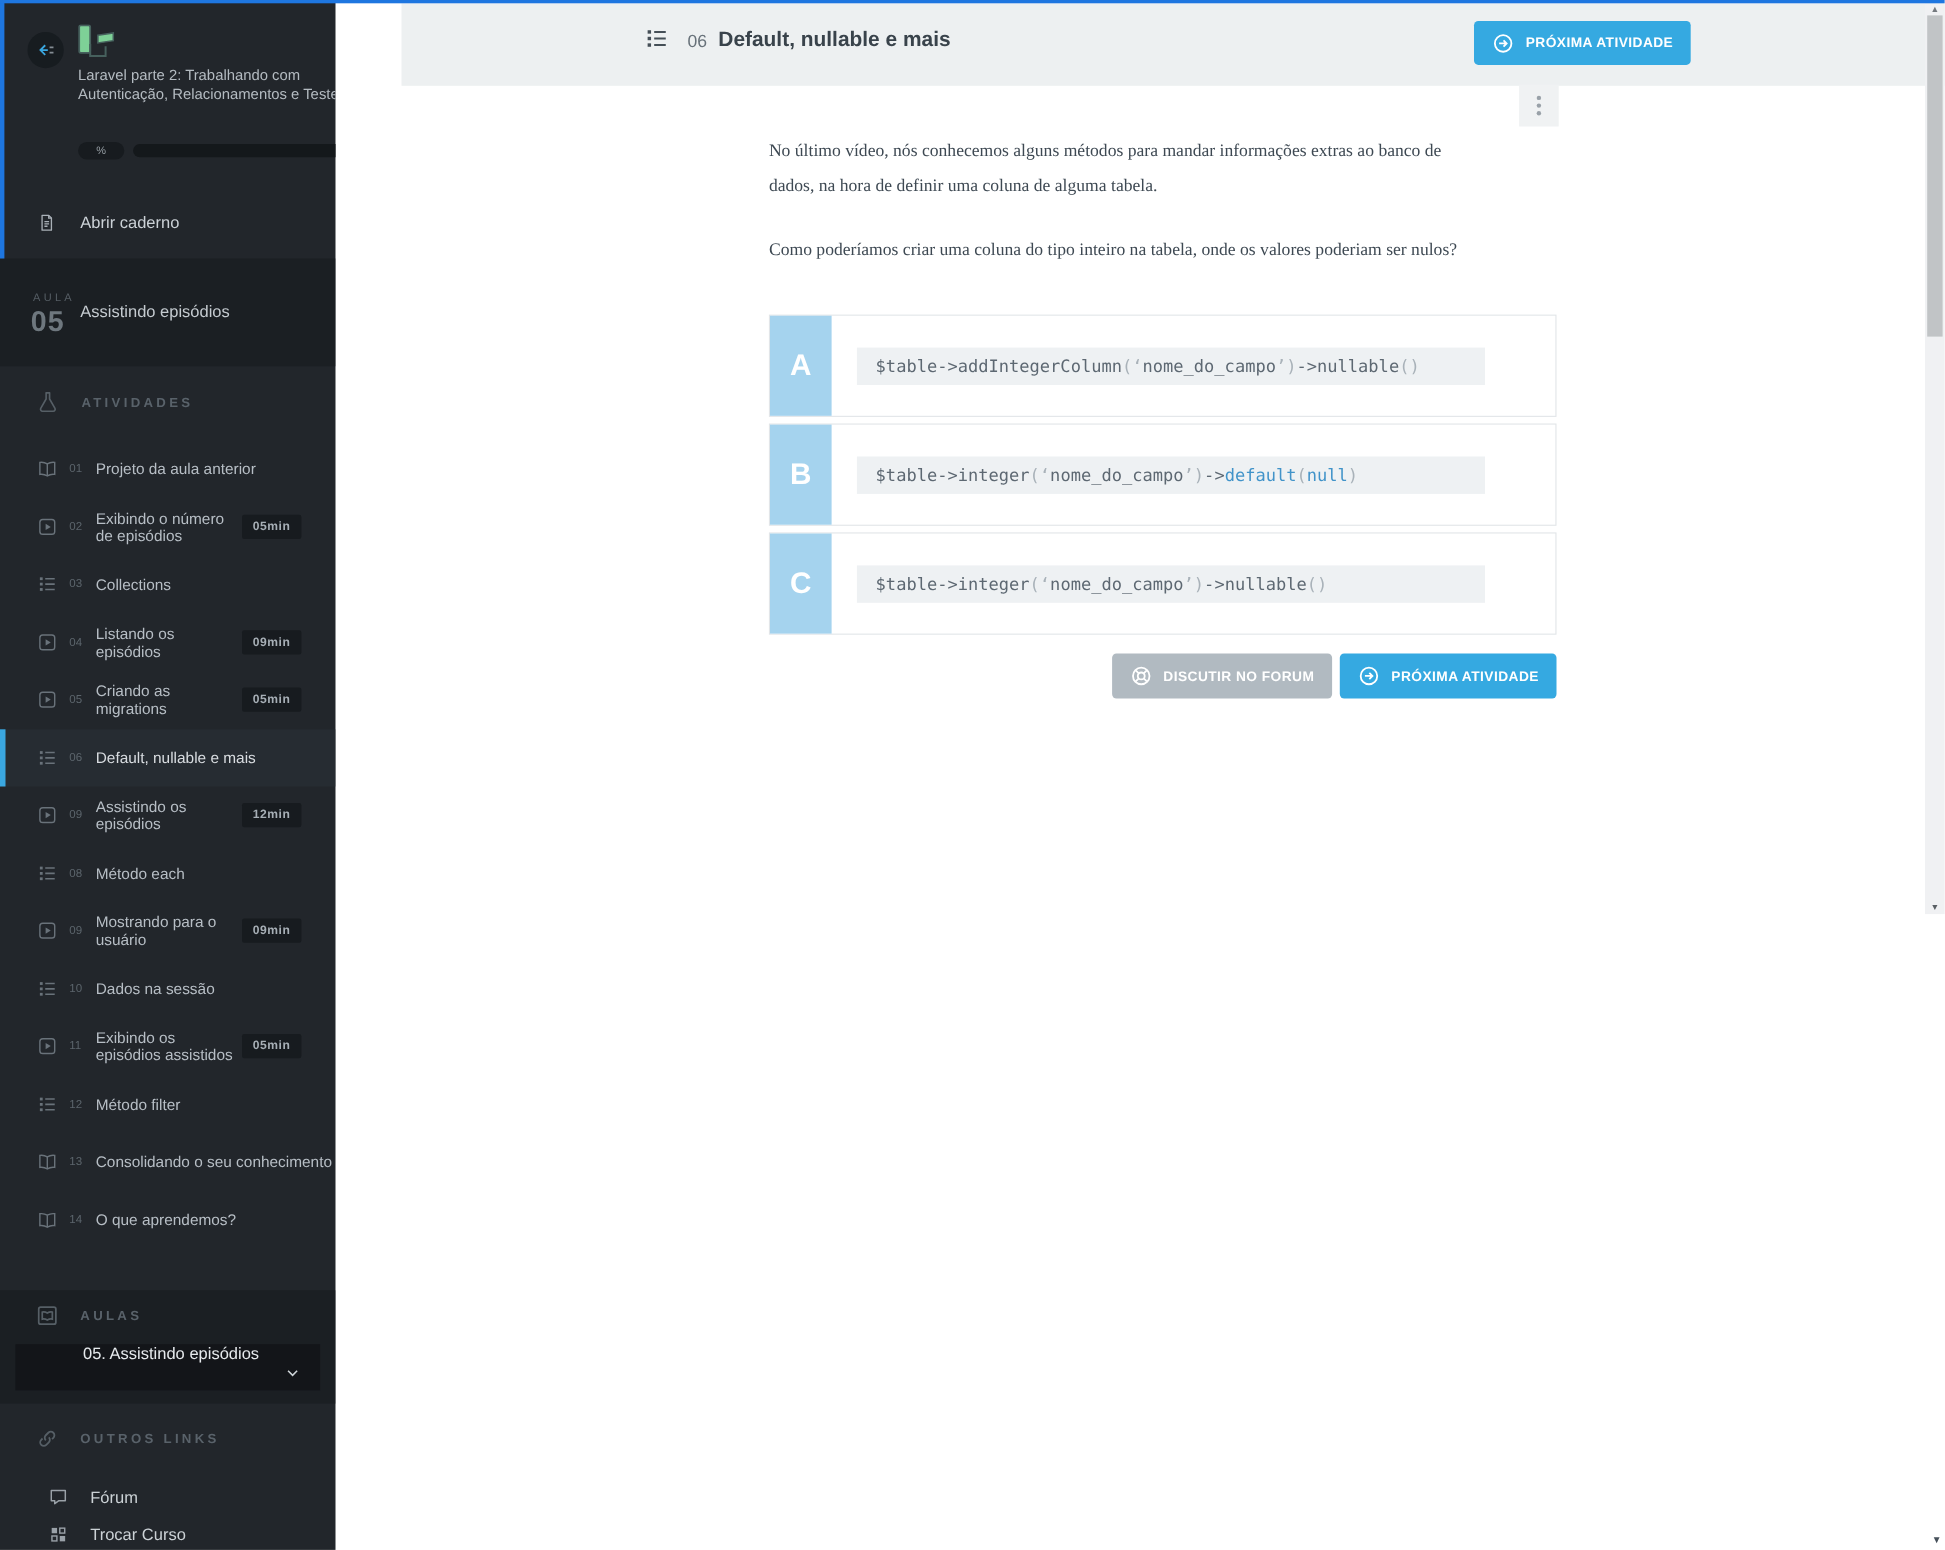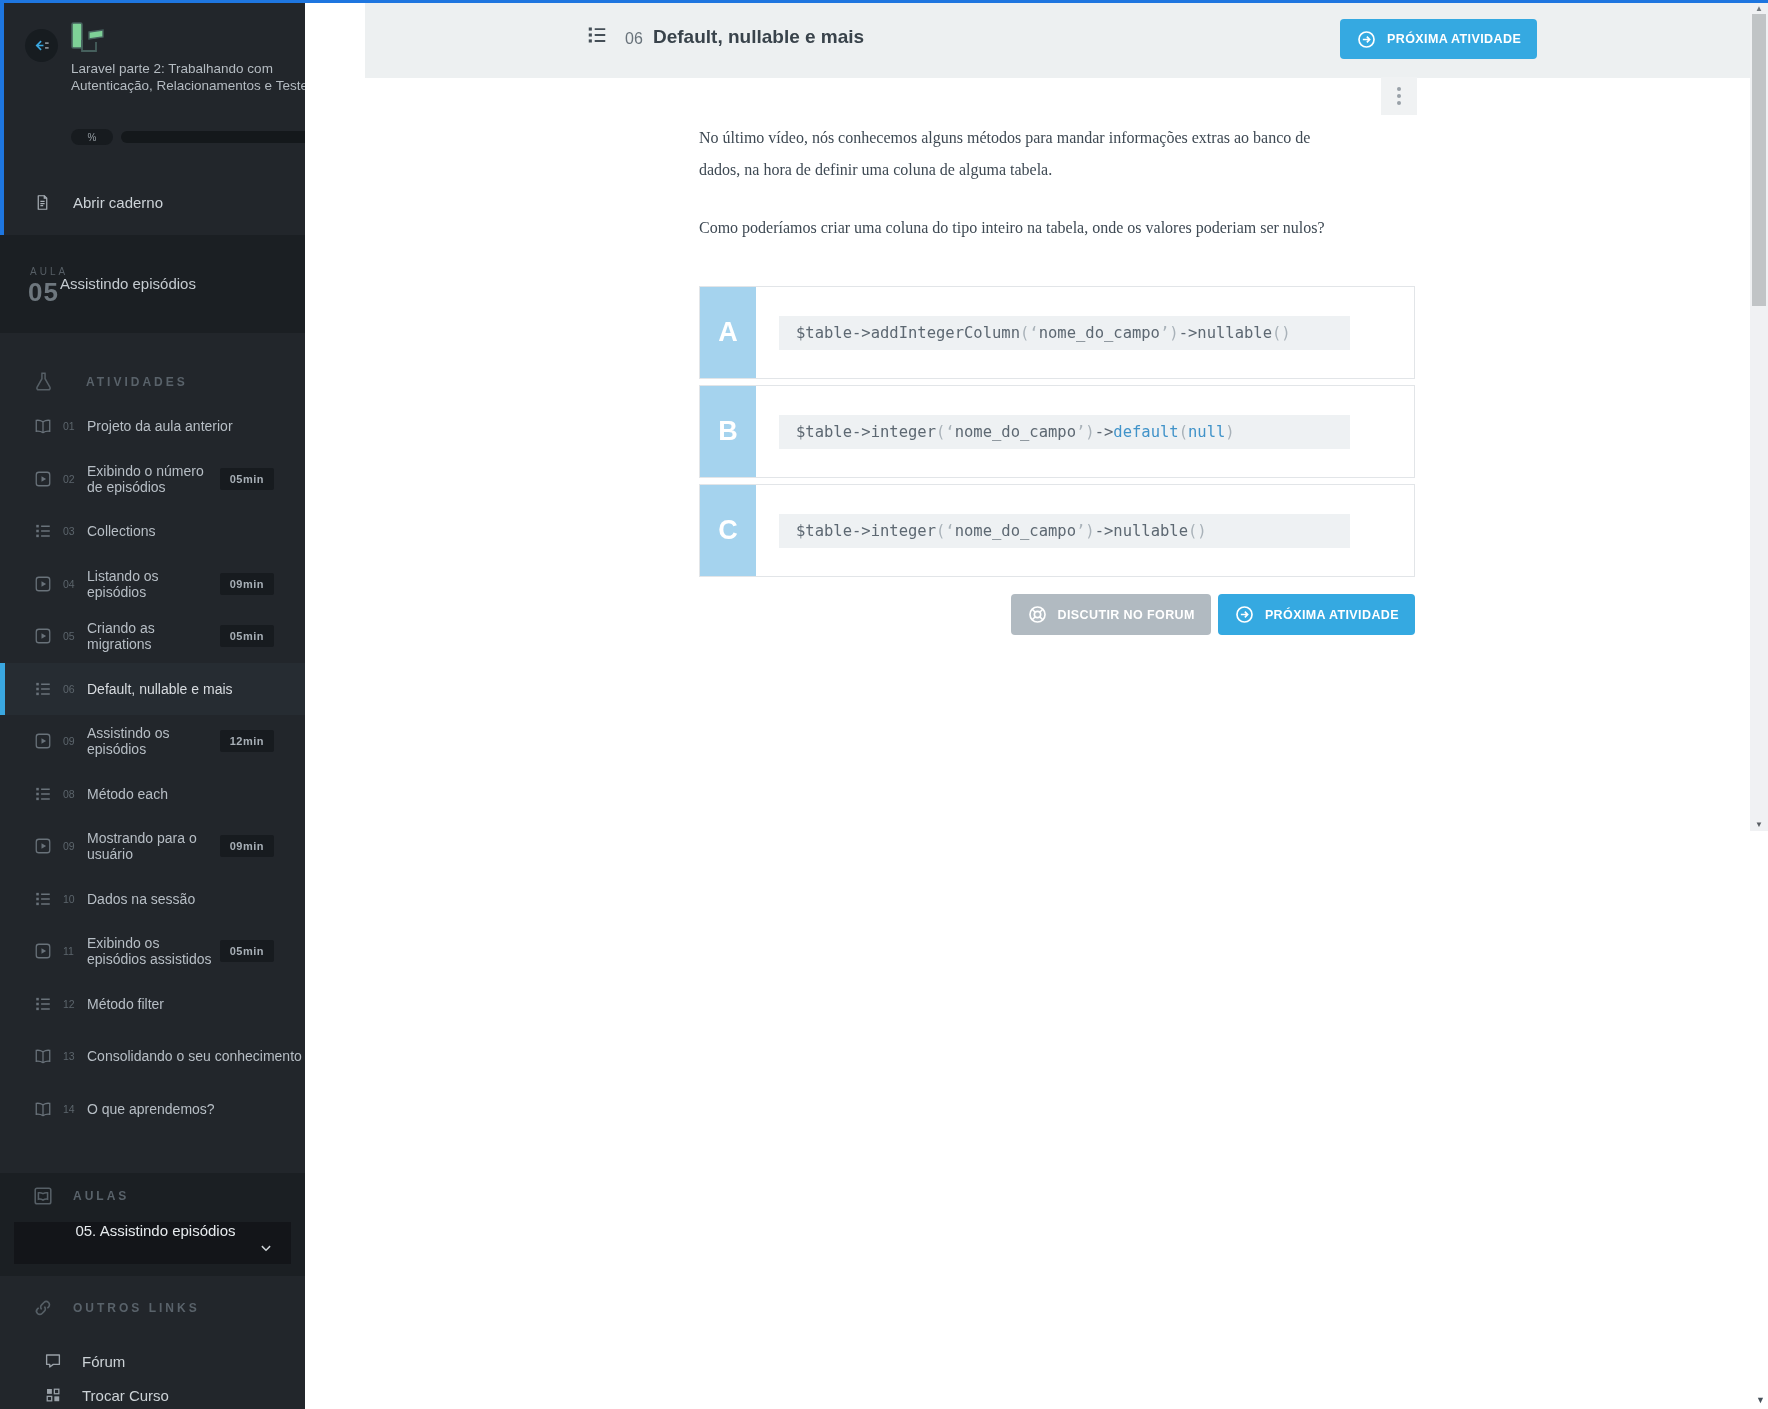--- a/index.html
+++ b/index.html
@@ -17,26 +17,26 @@
   .logo{position:absolute;left:69px;top:22px;width:46px;height:40px;}
   .course-title{position:absolute;left:71px;top:60px;width:268px;font-size:13.5px;line-height:17px;color:#b4bbc1;}
   .pct-pill{position:absolute;left:71px;top:129px;width:42px;height:16px;border-radius:9px;background:#171b1f;color:#959da3;font-size:10px;display:flex;align-items:center;justify-content:center;}
   .progress-track{position:absolute;left:121px;top:131px;width:221px;height:12px;border-radius:6px;background:#14181b;}
   .notebook-row{position:absolute;left:34px;top:194px;display:flex;align-items:center;gap:22px;color:#ccd2d7;font-size:15px;cursor:pointer;}
   .notebook-row svg{color:#a9b0b7;}
 
   .lesson-block{position:absolute;left:0;top:235px;width:100%;height:98px;background:#1b1f23;}
   .lesson-kicker{position:absolute;left:30px;top:31px;font-size:10px;letter-spacing:3px;color:#565e65;}
   .lesson-number{position:absolute;left:28px;top:42px;font-size:26px;font-weight:bold;color:#6e777e;letter-spacing:1px;}
-  .lesson-title{position:absolute;left:60px;top:40px;font-size:15px;color:#c5cbd0;}
+  .lesson-title{position:absolute;left:73px;top:40px;font-size:15px;color:#c5cbd0;}
 
   .sec-header{position:absolute;display:flex;align-items:center;color:#59626a;}
   .sec-header .sec-icon{color:#565f66;}
   .sec-header .sec-label{font-size:12px;font-weight:bold;letter-spacing:3px;}
-  .sec-activities{left:33px;top:371px;gap:32px;}
+  .sec-activities{left:33px;top:355px;gap:20px;}
   .sec-aulas{left:32px;top:1185px;gap:19px;}
   .sec-links{left:32px;top:1297px;gap:19px;}
 
   ul.activities{position:absolute;left:0;top:400px;width:100%;margin:0;padding:0;list-style:none;}
   li.act{height:52.5px;display:flex;align-items:center;padding-left:34px;box-sizing:border-box;cursor:pointer;}
   li.act.active{background:#262c32;border-left:5px solid #3aa7e0;padding-left:29px;}
   .act-icon{width:18px;height:18px;color:#69727a;flex:none;}
   .act-num{margin-left:11px;width:19px;font-size:10.5px;color:#5c656c;flex:none;}
   .act-label{margin-left:5px;font-size:14px;color:#b7bec5;}
   li.act.active .act-label{color:#d8dce0;}

